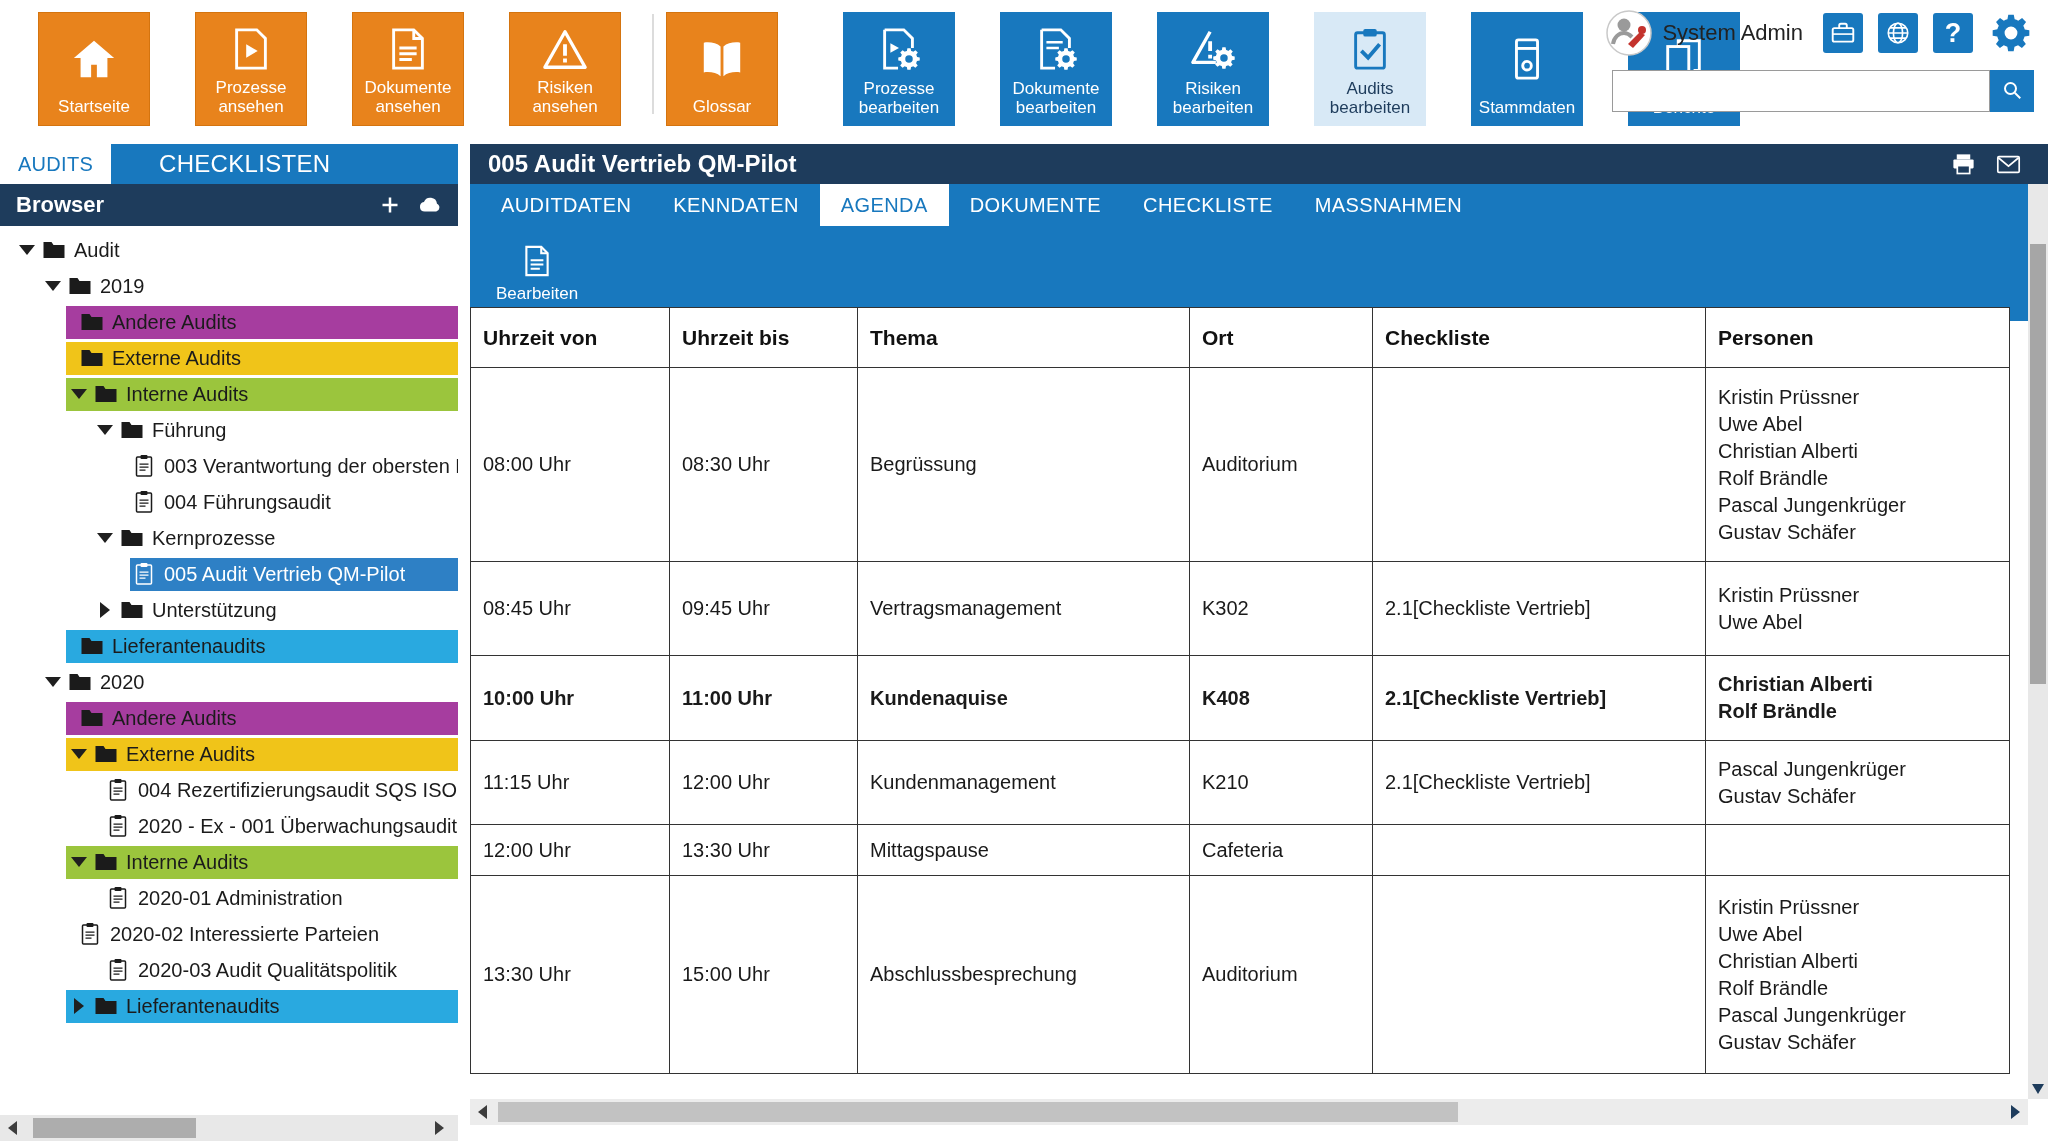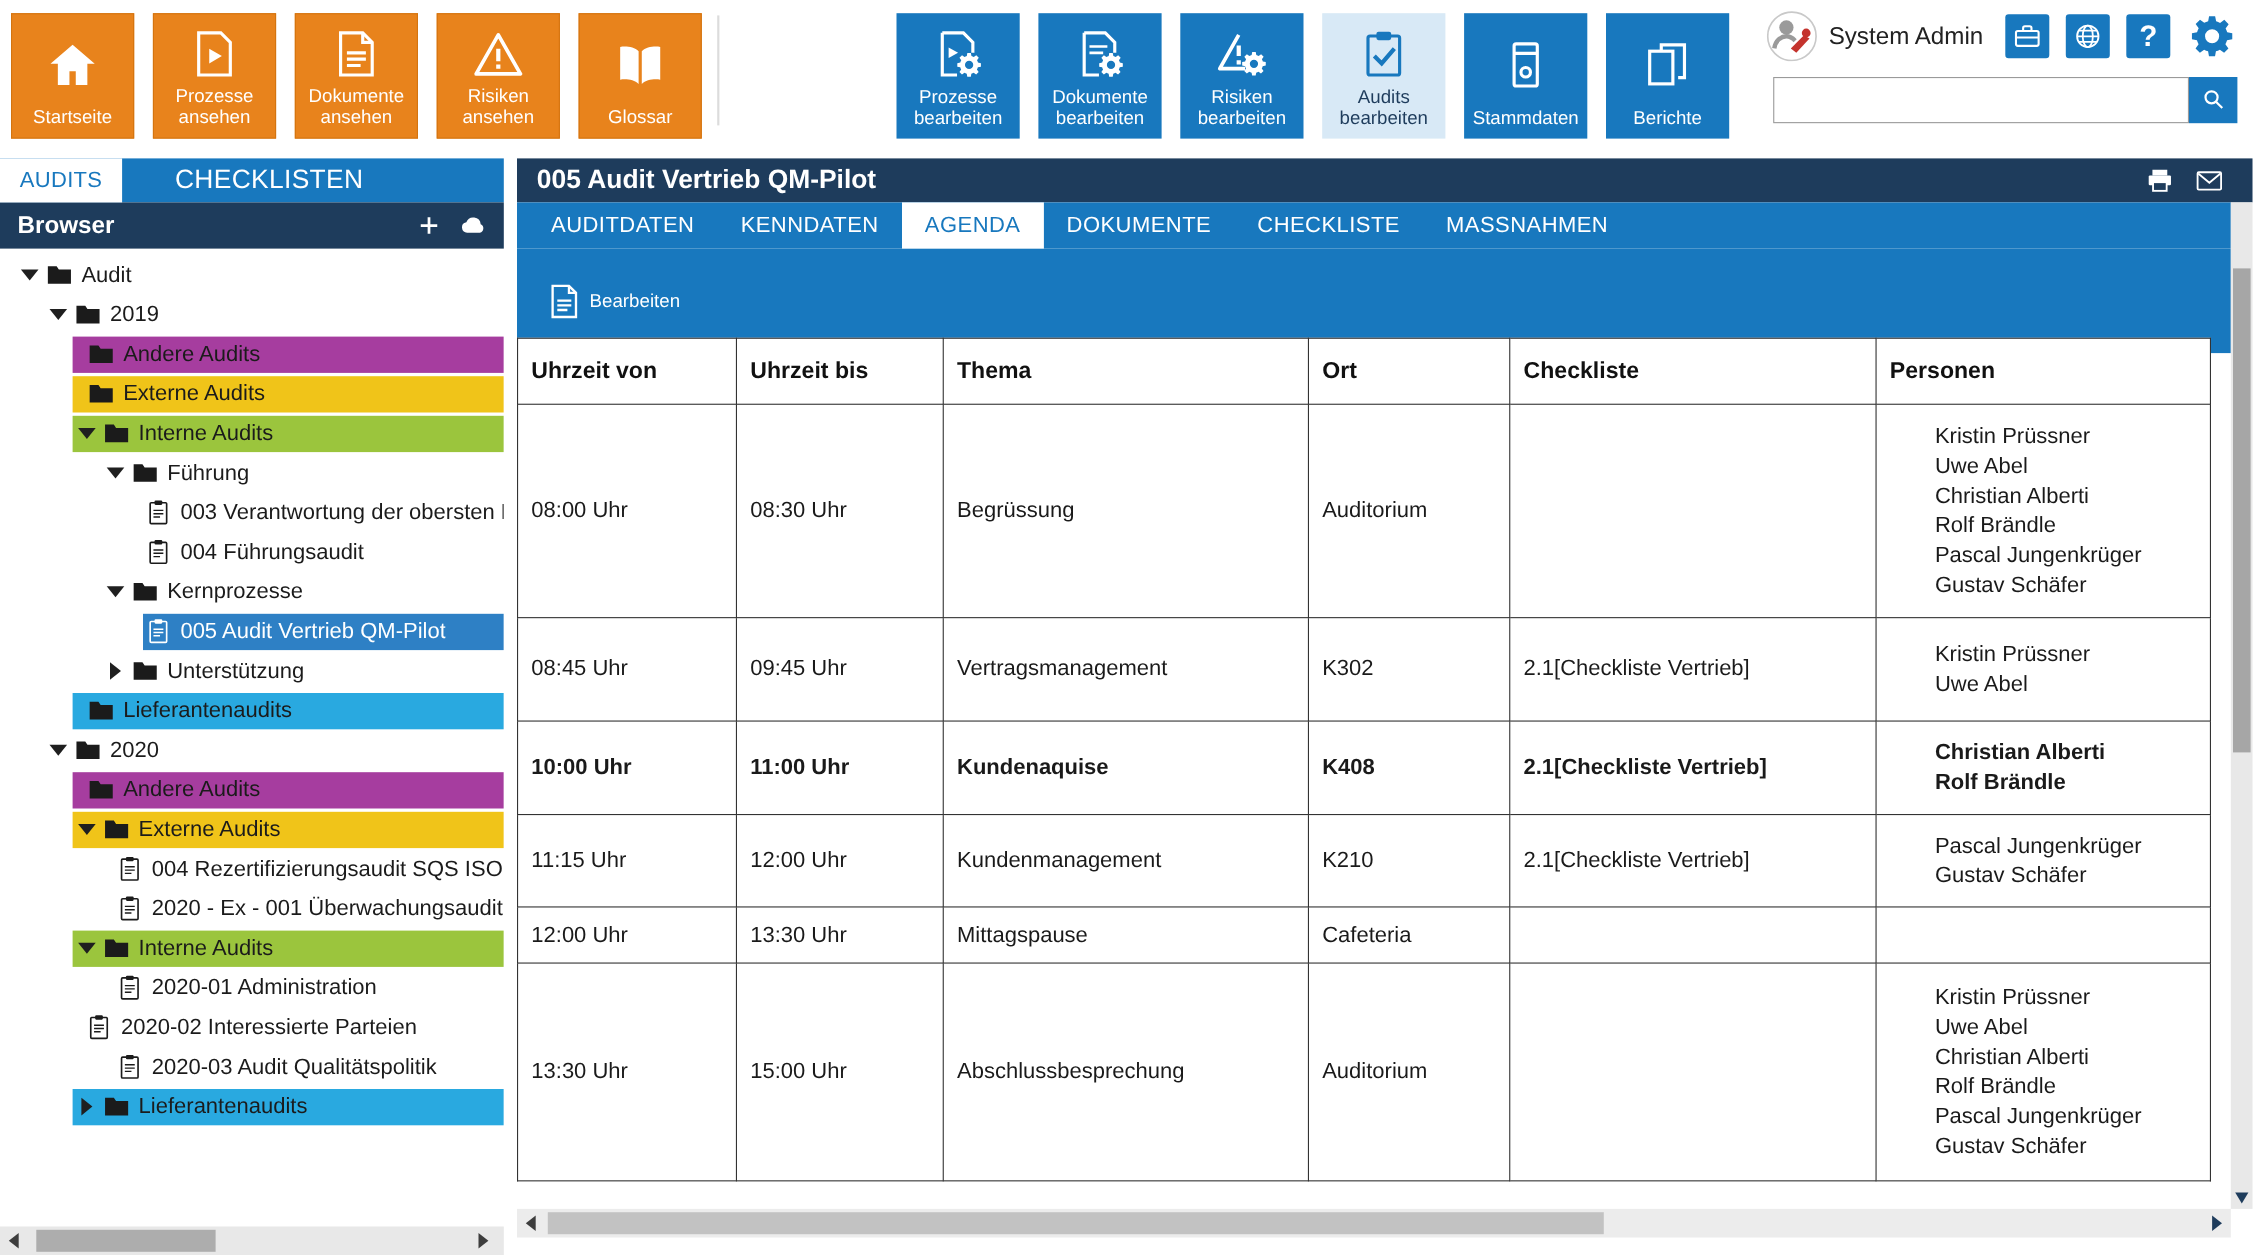--- a/index.html
+++ b/index.html
@@ -7,21 +7,21 @@
     font-family:"Liberation Sans","DejaVu Sans",sans-serif; cursor:default; }
   #app { position:relative; width:2048px; height:1141px; background:#fff; overflow:hidden; }
 
   
   #topbar { position:absolute; top:0; left:0; right:0; height:144px; background:#fff; }
   #view-group,#edit-group { position:absolute; top:12px; display:flex; gap:17px; }
   #view-group { left:10px; }
   #edit-group { left:815px; }
   .tb-btn { width:112px; height:114px; border:none; display:flex; flex-direction:column;
     align-items:center; justify-content:flex-end; padding:8px 4px 9px; cursor:pointer;
-    font-family:inherit; }
+    font-family:inherit;margin-left:28px; }
   .tb-btn.orange { background:#E8831C; border:1px solid #D4740F; color:#fff; }
   .tb-btn.blue { background:#1878BE; color:#fff; }
   .tb-btn.blue.selected { background:#D8E9F6; color:#1878BE; }
   .tb-btn.blue.selected .tb-label { color:#1E3C5C; }
   .tb-icon { flex:1; display:flex; align-items:center; justify-content:center; }
   .tb-icon svg { width:46px; height:46px; display:block; }
   .tb-label { font-size:17px; line-height:1.12; text-align:center; }
   .divider { position:absolute; top:14px; left:652px; width:2px; height:100px; background:#DCDCDC; }
 
   #user-area { position:absolute; top:10px; right:14px; display:flex; align-items:center; }
@@ -92,32 +92,32 @@
   .mt-icons { margin-left:auto; display:flex; gap:18px; padding-right:8px; color:#fff; }
   .mt-btn { background:none; border:none; color:#fff; cursor:pointer; padding:0; display:flex; }
   .mt-btn svg { width:27px; height:27px; display:block; }
   #main-tabs { height:42px; background:#1878BE; display:flex; align-items:stretch;
     padding-left:10px; width:1558px; }
   .m-tab { display:flex; align-items:center; padding:0 21px; color:#fff; font-size:20px;
     letter-spacing:.4px; cursor:pointer; }
   .m-tab.active { background:#ffffff; color:#1878BE; }
   .main-toolbar { height:95px; background:#1878BE; width:1558px; display:flex;
     align-items:center; padding-left:26px; }
-  .tool-btn { display:flex; flex-direction:row; align-items:center; gap:6px; color:#fff;
+  .tool-btn { display:flex; flex-direction:column; align-items:center; gap:6px; color:#fff;
     cursor:pointer; background:none; border:none; font-family:inherit; }
   .tool-btn svg { width:34px; height:34px; display:block; }
   .tool-btn span { font-size:17px; color:#fff; }
 
   #agenda-table { position:absolute; top:163px; left:0; border-collapse:collapse;
     table-layout:fixed; background:#fff; }
   #agenda-table th, #agenda-table td { border:1px solid #333; }
   #agenda-table th { font-size:21px; font-weight:bold; text-align:left; padding:0 12px;
     height:60px; color:#111; }
   #agenda-table td { font-size:20px; padding:8px 12px; vertical-align:middle; color:#1a1a1a; }
-  .person { display:block; line-height:27px;margin-left:41px; }
+  .person { display:block; line-height:27px; }
 
   #main-vscroll { position:absolute; top:40px; right:0; width:20px; height:915px; background:#E8E8E8; }
   #mv-thumb { position:absolute; top:60px; left:2px; right:2px; height:440px; background:#A6A6A6; }
   #mv-down { position:absolute; bottom:5px; left:4px; width:0; height:0;
     border-left:6px solid transparent; border-right:6px solid transparent;
     border-top:10px solid #1E3C5C; }
   #main-hscroll { position:absolute; top:955px; left:0; width:1558px; height:26px; background:#ECECEC; }
 </style>
 </head>
 <body>

